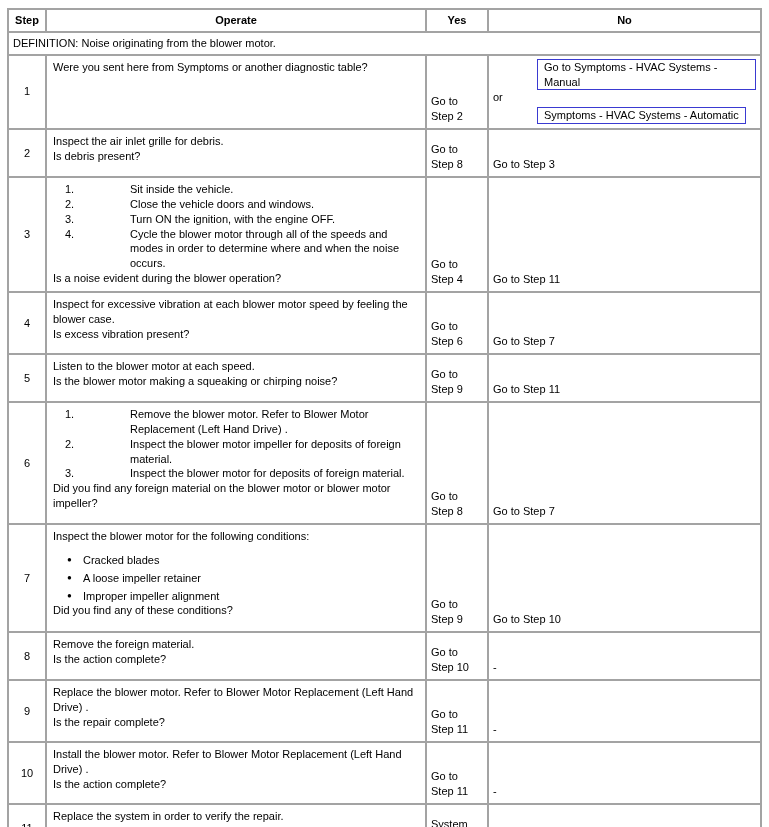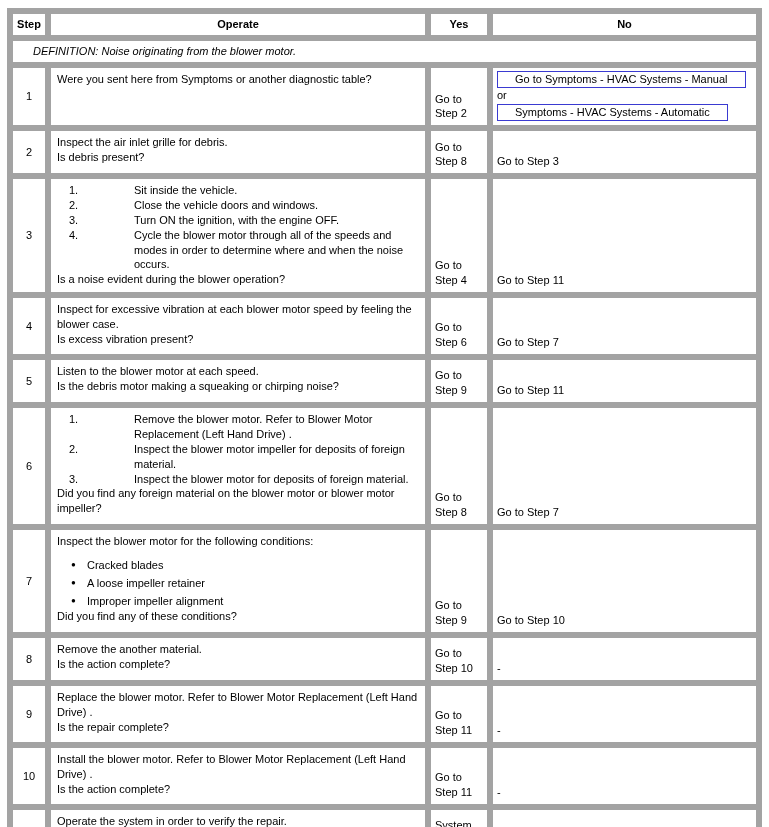--- a/index.html
+++ b/index.html
@@ -15,31 +15,31 @@
     padding: 8px 7px;
     background: #fff;
   }
   table.diag {
     border-collapse: collapse;
     width: 100%;
     table-layout: fixed;
     border: 2px solid #000;
   }
   .diag th, .diag td {
-    border: 6px solid #a3a3a3;
+    border: 2px solid #a3a3a3;
     padding: 3px 5px;
     vertical-align: top;
     line-height: 1.35;
   }
   .diag th { font-weight: bold; text-align: center; padding: 3px 2px; }
   col.c-step { width: 38px; }
   col.c-action { width: 380px; }
   col.c-yes { width: 62px; }
   col.c-no { width: auto; }
-  td.definition { text-align: left; padding: 3px 20px; font-style: italic; }
+  td.definition { text-align: left; padding: 3px 4px; }
   td.step { text-align: center; vertical-align: middle; padding: 2px; }
   td.yes, td.no {
     text-align: left;
     vertical-align: bottom;
     white-space: pre-line;
     padding: 3px 4px 4px;
   }
   td.no.mid { vertical-align: middle; white-space: normal; }
   td.action { padding: 4px 6px 5px; }
   .intro + .q, .olist + .q, .bullets + .q { margin-top: 0; }
@@ -47,21 +47,22 @@
   .oli .num { flex: 0 0 17px; }
   .oli .li-text { flex: 1; margin-left: 48px; }
   .bullets { margin-top: 9px; }
   .brow { display: flex; padding-left: 14px; }
   .brow + .brow { margin-top: 3px; }
   .brow .bullet { flex: 0 0 16px; font-size: 8px; line-height: 14px; }
   .brow .btext { flex: 1; }
   .linkbox {
     display: inline-block;
     border: 1px solid #3a3ad1;
-    padding: 0 17px;
+    padding: 0 6px;
+    margin-left: 44px;
   }
   .nl-line + .nl-line { margin-top: 2px; }
   tr.hdr { height: 20px; }
   tr.def { height: 20px; }
   tr.r1 { height: 40px; }
   tr.r2 { height: 48px; }
   tr.r3 { height: 110px; }
   tr.r4 { height: 62px; }
   tr.r5 { height: 48px; }
   tr.r6 { height: 122px; }
@@ -160,21 +161,21 @@
       </td>
       <td class="yes">Go to
 Step 6</td>
       <td class="no">Go to Step 7</td>
     </tr>
 
     <tr class="r5">
       <td class="step">5</td>
       <td class="action">
         <div class="intro">Listen to the blower motor at each speed.</div>
-        <div class="q">Is the debris motor making a squeaking or chirping noise?</div>
+        <div class="q">Is the blower motor making a squeaking or chirping noise?</div>
       </td>
       <td class="yes">Go to
 Step 9</td>
       <td class="no">Go to Step 11</td>
     </tr>
 
     <tr class="r6">
       <td class="step">6</td>
       <td class="action">
         <div class="olist">
@@ -219,21 +220,21 @@
         <div class="q">Did you find any of these conditions?</div>
       </td>
       <td class="yes">Go to
 Step 9</td>
       <td class="no">Go to Step 10</td>
     </tr>
 
     <tr class="r8">
       <td class="step">8</td>
       <td class="action">
-        <div class="intro">Remove the another material.</div>
+        <div class="intro">Remove the foreign material.</div>
         <div class="q">Is the action complete?</div>
       </td>
       <td class="yes">Go to
 Step 10</td>
       <td class="no">-</td>
     </tr>
 
     <tr class="r9">
       <td class="step">9</td>
       <td class="action">
@@ -252,21 +253,21 @@
         <div class="q">Is the action complete?</div>
       </td>
       <td class="yes">Go to
 Step 11</td>
       <td class="no">-</td>
     </tr>
 
     <tr class="r11">
       <td class="step">11</td>
       <td class="action">
-        <div class="intro">Operate the system in order to verify the repair.</div>
+        <div class="intro">Replace the system in order to verify the repair.</div>
         <div class="q">Did you find and making the condition?</div>
       </td>
       <td class="yes">System
 OK</td>
       <td class="no">Go to Step 2</td>
     </tr>
 
   </tbody>
     </table>
 </div>

